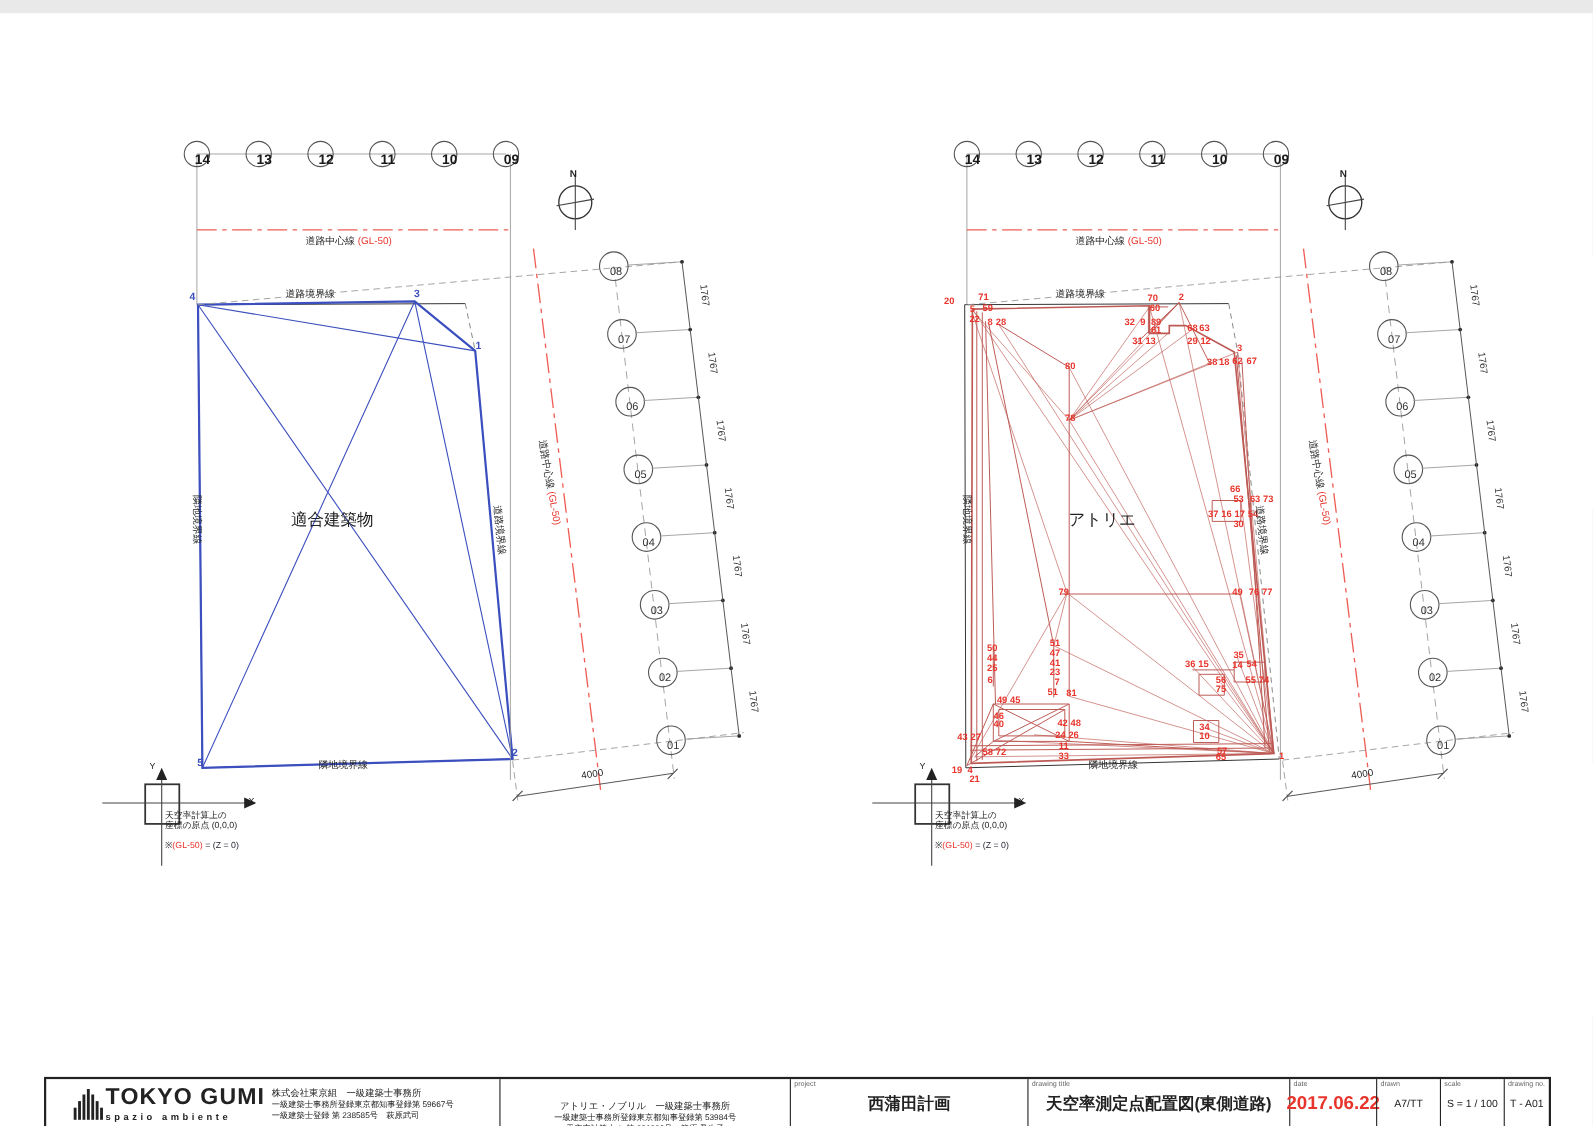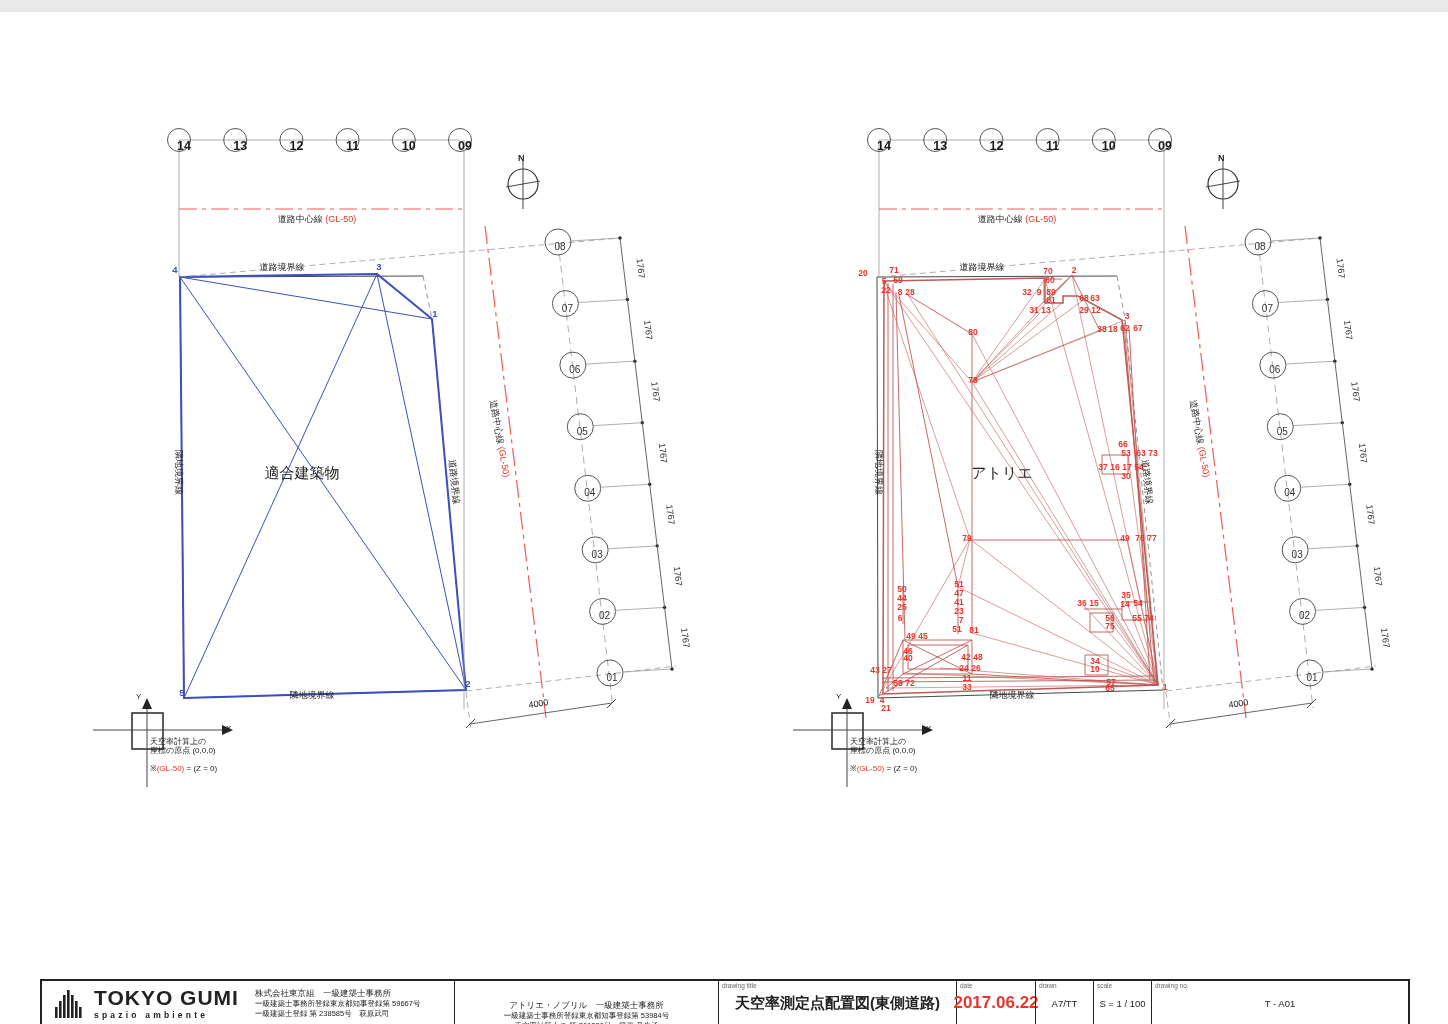--- a/index.html
+++ b/index.html
@@ -16,21 +16,21 @@
   .rot80{transform:rotate(80deg);transform-origin:0 0}
   .rot84{transform:rotate(84deg);transform-origin:0 0}
   .rotm8{transform:rotate(-8.5deg);transform-origin:0 0}
   
   #tb{position:absolute;left:40px;top:967px;width:1366px;height:44px;border:2px solid #222;
       display:flex;background:#fff}
   .cell{border-left:1.5px solid #222;position:relative;box-sizing:border-box;height:100%}
   .cell:first-child{border-left:none}
   .tag{position:absolute;top:1px;left:3px;font-size:6.5px;color:#666}
   .val{display:flex;align-items:center;justify-content:center;height:100%}
-  #logo-cell{width:412px;display:flex;align-items:center;gap:10px;padding-left:12px}
+  #logo-cell{width:412px;display:flex;align-items:center;padding-left:24px}
   .lname{font-size:21px;font-weight:800;letter-spacing:1px;color:#222;line-height:1}
   .lsub{font-size:8.5px;font-weight:700;letter-spacing:3.2px;color:#222;margin-top:2px}
   .off{font-size:7.5px;line-height:1.3;color:#222}
   .off .fl{font-size:8.5px}
   #office2-cell{width:264px;text-align:center;padding-top:19px}
   #project-cell{width:216px}
   #title-cell{width:238px}
   #date-cell{width:79px}
   #drawn-cell{width:58px}
   #scale-cell{width:58px}
@@ -368,20 +368,24 @@
         <div class="fl">株式会社東京組　一級建築士事務所</div>
         <div>一級建築士事務所登録東京都知事登録第 59667号</div>
         <div>一級建築士登録 第 238585号　萩原武司</div>
       </div>
     </div>
     <div id="office2-cell" class="cell off">
       <div class="fl">アトリエ・ノブリル　一級建築士事務所</div>
       <div>一級建築士事務所登録東京都知事登録第 53984号</div>
       <div>天空率計算上の 第 301330号　篠原 乃生子</div>
     </div>
+    <div id="project-cell" class="cell">
+      <div class="tag">project</div>
+      <div class="val pj">西蒲田計画</div>
+    </div>
     <div id="title-cell" class="cell">
       <div class="tag">drawing title</div>
       <div class="val pj">天空率測定点配置図(東側道路)</div>
     </div>
     <div id="date-cell" class="cell">
       <div class="tag">date</div>
       <div class="val dt red">2017.06.22</div>
     </div>
     <div id="drawn-cell" class="cell">
       <div class="tag">drawn</div>

